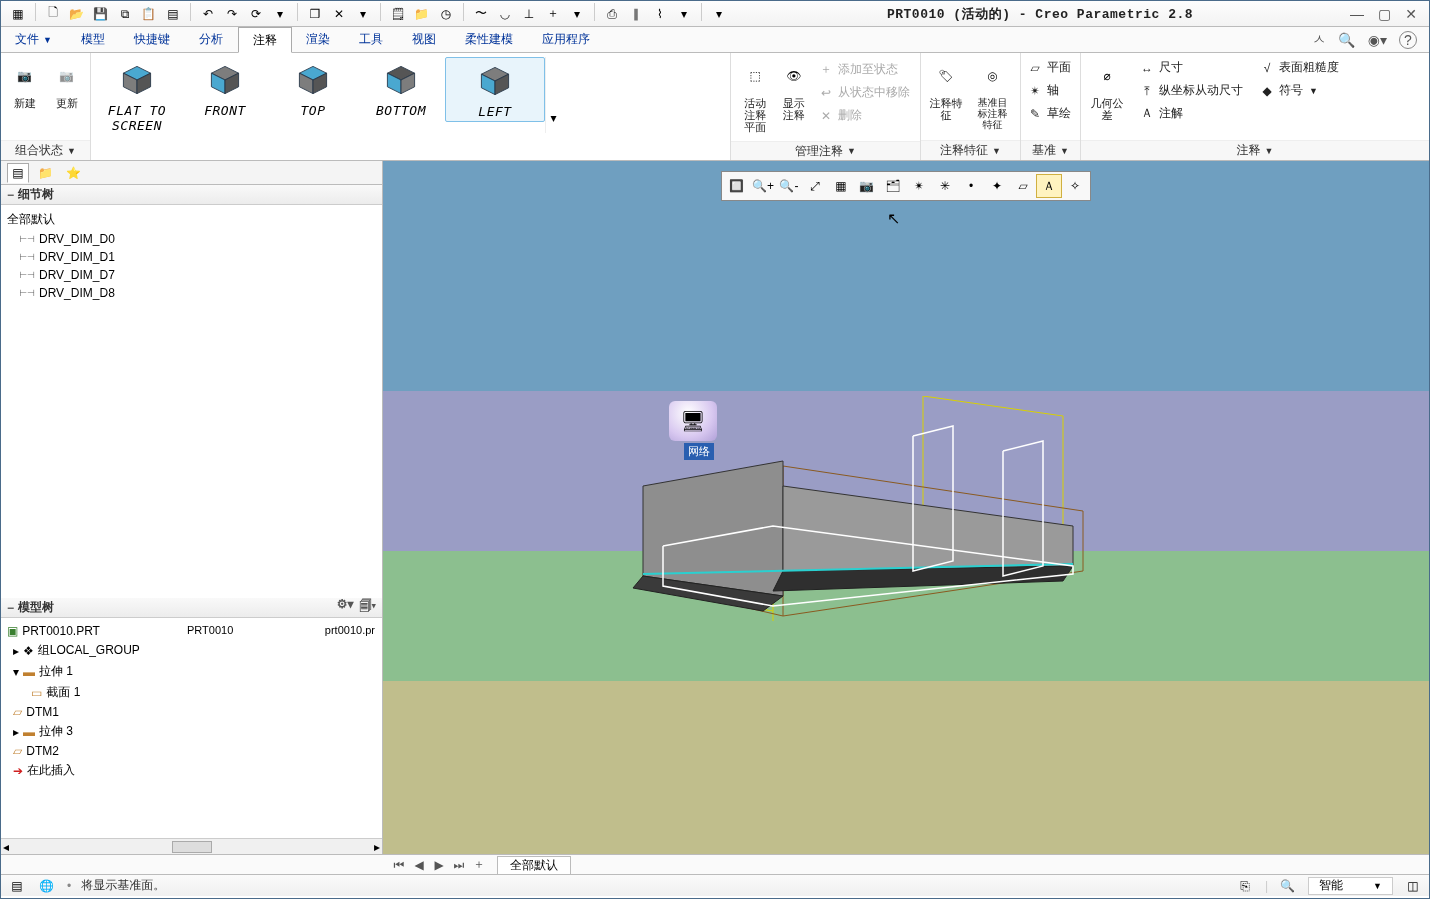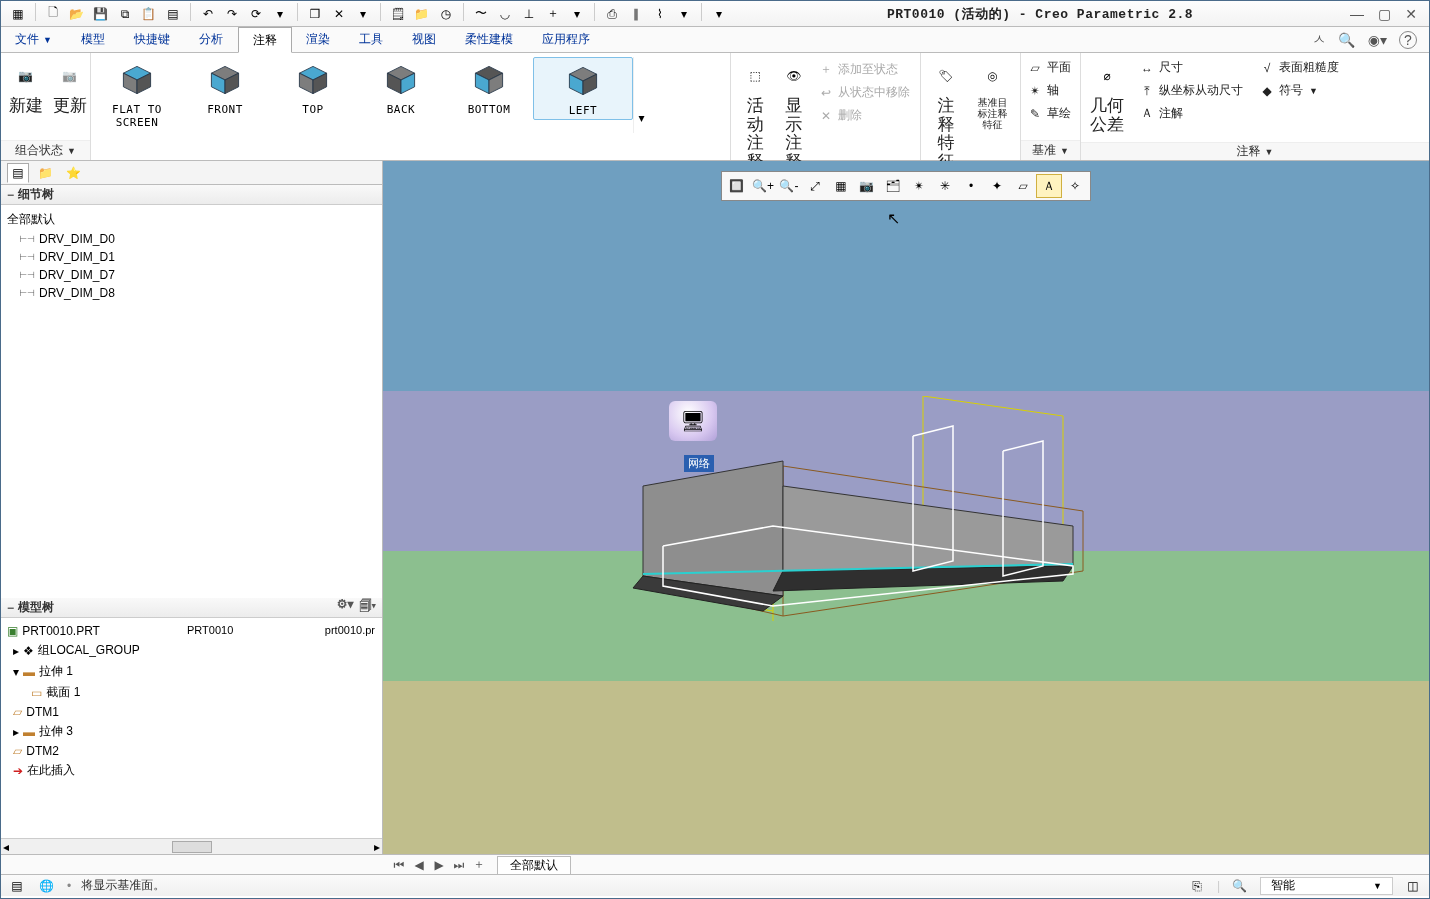--- a/index.html
+++ b/index.html
@@ -21,25 +21,25 @@
 .menubar .menu-right span { cursor: pointer; font-size: 14px; }
 
 .ribbon { height: 108px; display: flex; border-bottom: 1px solid #bbb; background: #fff; }
 .ribbon-group { border-right: 1px solid #ddd; display: flex; flex-direction: column; }
 .ribbon-group .group-body { flex: 1; display: flex; align-items: flex-start; padding: 4px 6px; gap: 6px; }
 .ribbon-group .group-label { height: 20px; display: flex; align-items: center; justify-content: center; font-size: 11px; color: #333; background: #f7f7f7; border-top: 1px solid #eee; position: relative; }
 .ribbon-group .group-label .dlg { position: absolute; right: 4px; font-size: 10px; color: #666; cursor: pointer; }
 
 .big-btn { width: 48px; display: flex; flex-direction: column; align-items: center; gap: 4px; cursor: pointer; padding: 4px 2px; text-align: center; line-height: 1.1; }
 .big-btn .ico { width: 32px; height: 32px; display: flex; align-items: center; justify-content: center; }
-.big-btn .lbl { font-size: 17px; color: #222; white-space: nowrap; }
+.big-btn .lbl { font-size: 11px; color: #222; white-space: nowrap; }
 
 .view-btn { width: 88px; display: flex; flex-direction: column; align-items: center; gap: 6px; cursor: pointer; padding: 6px 2px 2px; }
 .view-btn .cube { width: 34px; height: 34px; }
-.view-btn .vlbl { font-size: 11px; font-family: Consolas, monospace; letter-spacing: 0.5px; }
+.view-btn .vlbl { font-size: 13px; font-family: Consolas, monospace; letter-spacing: 0.5px; font-style: italic; }
 .view-btn.selected { background: #e8f4fb; border: 1px solid #7fc0e8; border-radius: 2px; }
 .view-dd { width: 16px; display: flex; align-items: flex-end; justify-content: center; cursor: pointer; padding-bottom: 8px; border-left: 1px solid #eee; height: 76px; }
 
 .small-row { display: flex; align-items: center; gap: 4px; cursor: pointer; padding: 2px 4px; color: #222; white-space: nowrap; }
 .small-row.disabled { color: #aaa; }
 .small-row .sico { width: 16px; height: 16px; display: inline-flex; align-items: center; justify-content: center; }
 
 .workarea { display: flex; height: calc(899px - 26px - 26px - 108px - 22px - 22px - 2px); }
 .sidebar { width: 382px; border-right: 1px solid #bbb; display: flex; flex-direction: column; background: #fff; }
 .side-tabs { height: 24px; display: flex; align-items: center; padding: 0 6px; gap: 6px; border-bottom: 1px solid #bbb; background: #f4f4f4; }
@@ -76,33 +76,33 @@
 
 .view-toolbar { position: absolute; top: 10px; left: 50%; transform: translateX(-50%); display: flex; background: #f8f8f8; border: 1px solid #888; padding: 2px; gap: 0; z-index: 5; }
 .vt-btn { width: 26px; height: 24px; display: flex; align-items: center; justify-content: center; cursor: pointer; border: 1px solid transparent; }
 .vt-btn.active { background: #fff3c0; border-color: #d0b040; }
 
 .bolt-container { position: absolute; left: 230px; top: 235px; width: 480px; height: 250px; z-index: 3; }
 .bolt-svg { width: 100%; height: 100%; }
 
 .desktop-icon { position: absolute; left: 286px; top: 240px; width: 60px; height: 60px; z-index: 4; text-align: center; }
 .desktop-icon .di-img { width: 48px; height: 40px; background: radial-gradient(circle at 40% 30%, #fff, #d8c8f0 60%, #b0a0d8); border-radius: 6px; display: flex; align-items: center; justify-content: center; font-size: 20px; }
-.desktop-icon .di-lbl { background: #2a5fb0; color: #fff; font-size: 11px; padding: 1px 4px; margin-top: 14px; display: inline-block; }
+.desktop-icon .di-lbl { background: #2a5fb0; color: #fff; font-size: 11px; padding: 1px 4px; margin-top: 2px; display: inline-block; }
 
 .cursor { position: absolute; left: 504px; top: 48px; z-index: 10; font-size: 16px; color: #000; }
 
 .view-nav { height: 20px; display: flex; align-items: center; border-top: 1px solid #bbb; background: #fafafa; padding: 0 6px; gap: 4px; }
 .view-nav .nv-btn { width: 16px; text-align: center; cursor: pointer; color: #555; }
 .view-nav .nv-tab { padding: 0 12px; background: #fff; border: 1px solid #bbb; border-bottom: none; height: 18px; display: flex; align-items: center; margin-left: 6px; }
 
 .statusbar { height: 22px; display: flex; align-items: center; border-top: 1px solid #bbb; background: linear-gradient(#fafafa,#f0f0f0); padding: 0 6px; gap: 10px; }
 .statusbar .sb-ico { width: 20px; height: 18px; display: flex; align-items: center; justify-content: center; cursor: pointer; }
 .statusbar .sb-msg { color: #333; }
 .statusbar .sb-right { margin-left: auto; display: flex; align-items: center; gap: 10px; }
-.statusbar .sb-btn { padding: 0 10px; height: 18px; display: flex; align-items: center; border: 1px solid #ccc; background: #fff; cursor: pointer; gap: 48px; }
+.statusbar .sb-btn { padding: 0 10px; height: 18px; display: flex; align-items: center; border: 1px solid #ccc; background: #fff; cursor: pointer; }
 </style>
 </head>
 <body>
 
 <div class="titlebar">
   <div class="qat">
     <span class="qat-btn">▦</span>
     <span class="qat-sep"></span>
     <span class="qat-btn">🗋</span>
     <span class="qat-btn">📂</span>
@@ -204,28 +204,20 @@
           </svg>
         <span class="vlbl">FRONT</span>
       </div>
       <div class="view-btn">
         <svg class="cube" viewBox="0 0 40 40">
             <polygon points="20,4 36,12 20,20 4,12" fill="#4aa8d0" stroke="#234"></polygon>
             <polygon points="4,12 20,20 20,36 4,28" fill="#7d7d7d" stroke="#234"></polygon>
             <polygon points="36,12 36,28 20,36 20,20" fill="#555" stroke="#234"></polygon>
           </svg>
         <span class="vlbl">TOP</span>
-      </div>
-      <div class="view-btn">
-        <svg class="cube" viewBox="0 0 40 40">
-            <polygon points="20,4 36,12 20,20 4,12" fill="#7d7d7d" stroke="#234"></polygon>
-            <polygon points="4,12 20,20 20,36 4,28" fill="#555" stroke="#234"></polygon>
-            <polygon points="36,12 36,28 20,36 20,20" fill="#4aa8d0" stroke="#234"></polygon>
-          </svg>
-        <span class="vlbl">BACK</span>
       </div>
       <div class="view-btn">
         <svg class="cube" viewBox="0 0 40 40">
             <polygon points="20,4 36,12 20,20 4,12" fill="#555" stroke="#234"></polygon>
             <polygon points="4,12 20,20 20,36 4,28" fill="#4aa8d0" stroke="#234"></polygon>
             <polygon points="36,12 36,28 20,36 20,20" fill="#7d7d7d" stroke="#234"></polygon>
           </svg>
         <span class="vlbl">BOTTOM</span>
       </div>
       <div class="view-btn selected" style="width:100px">

